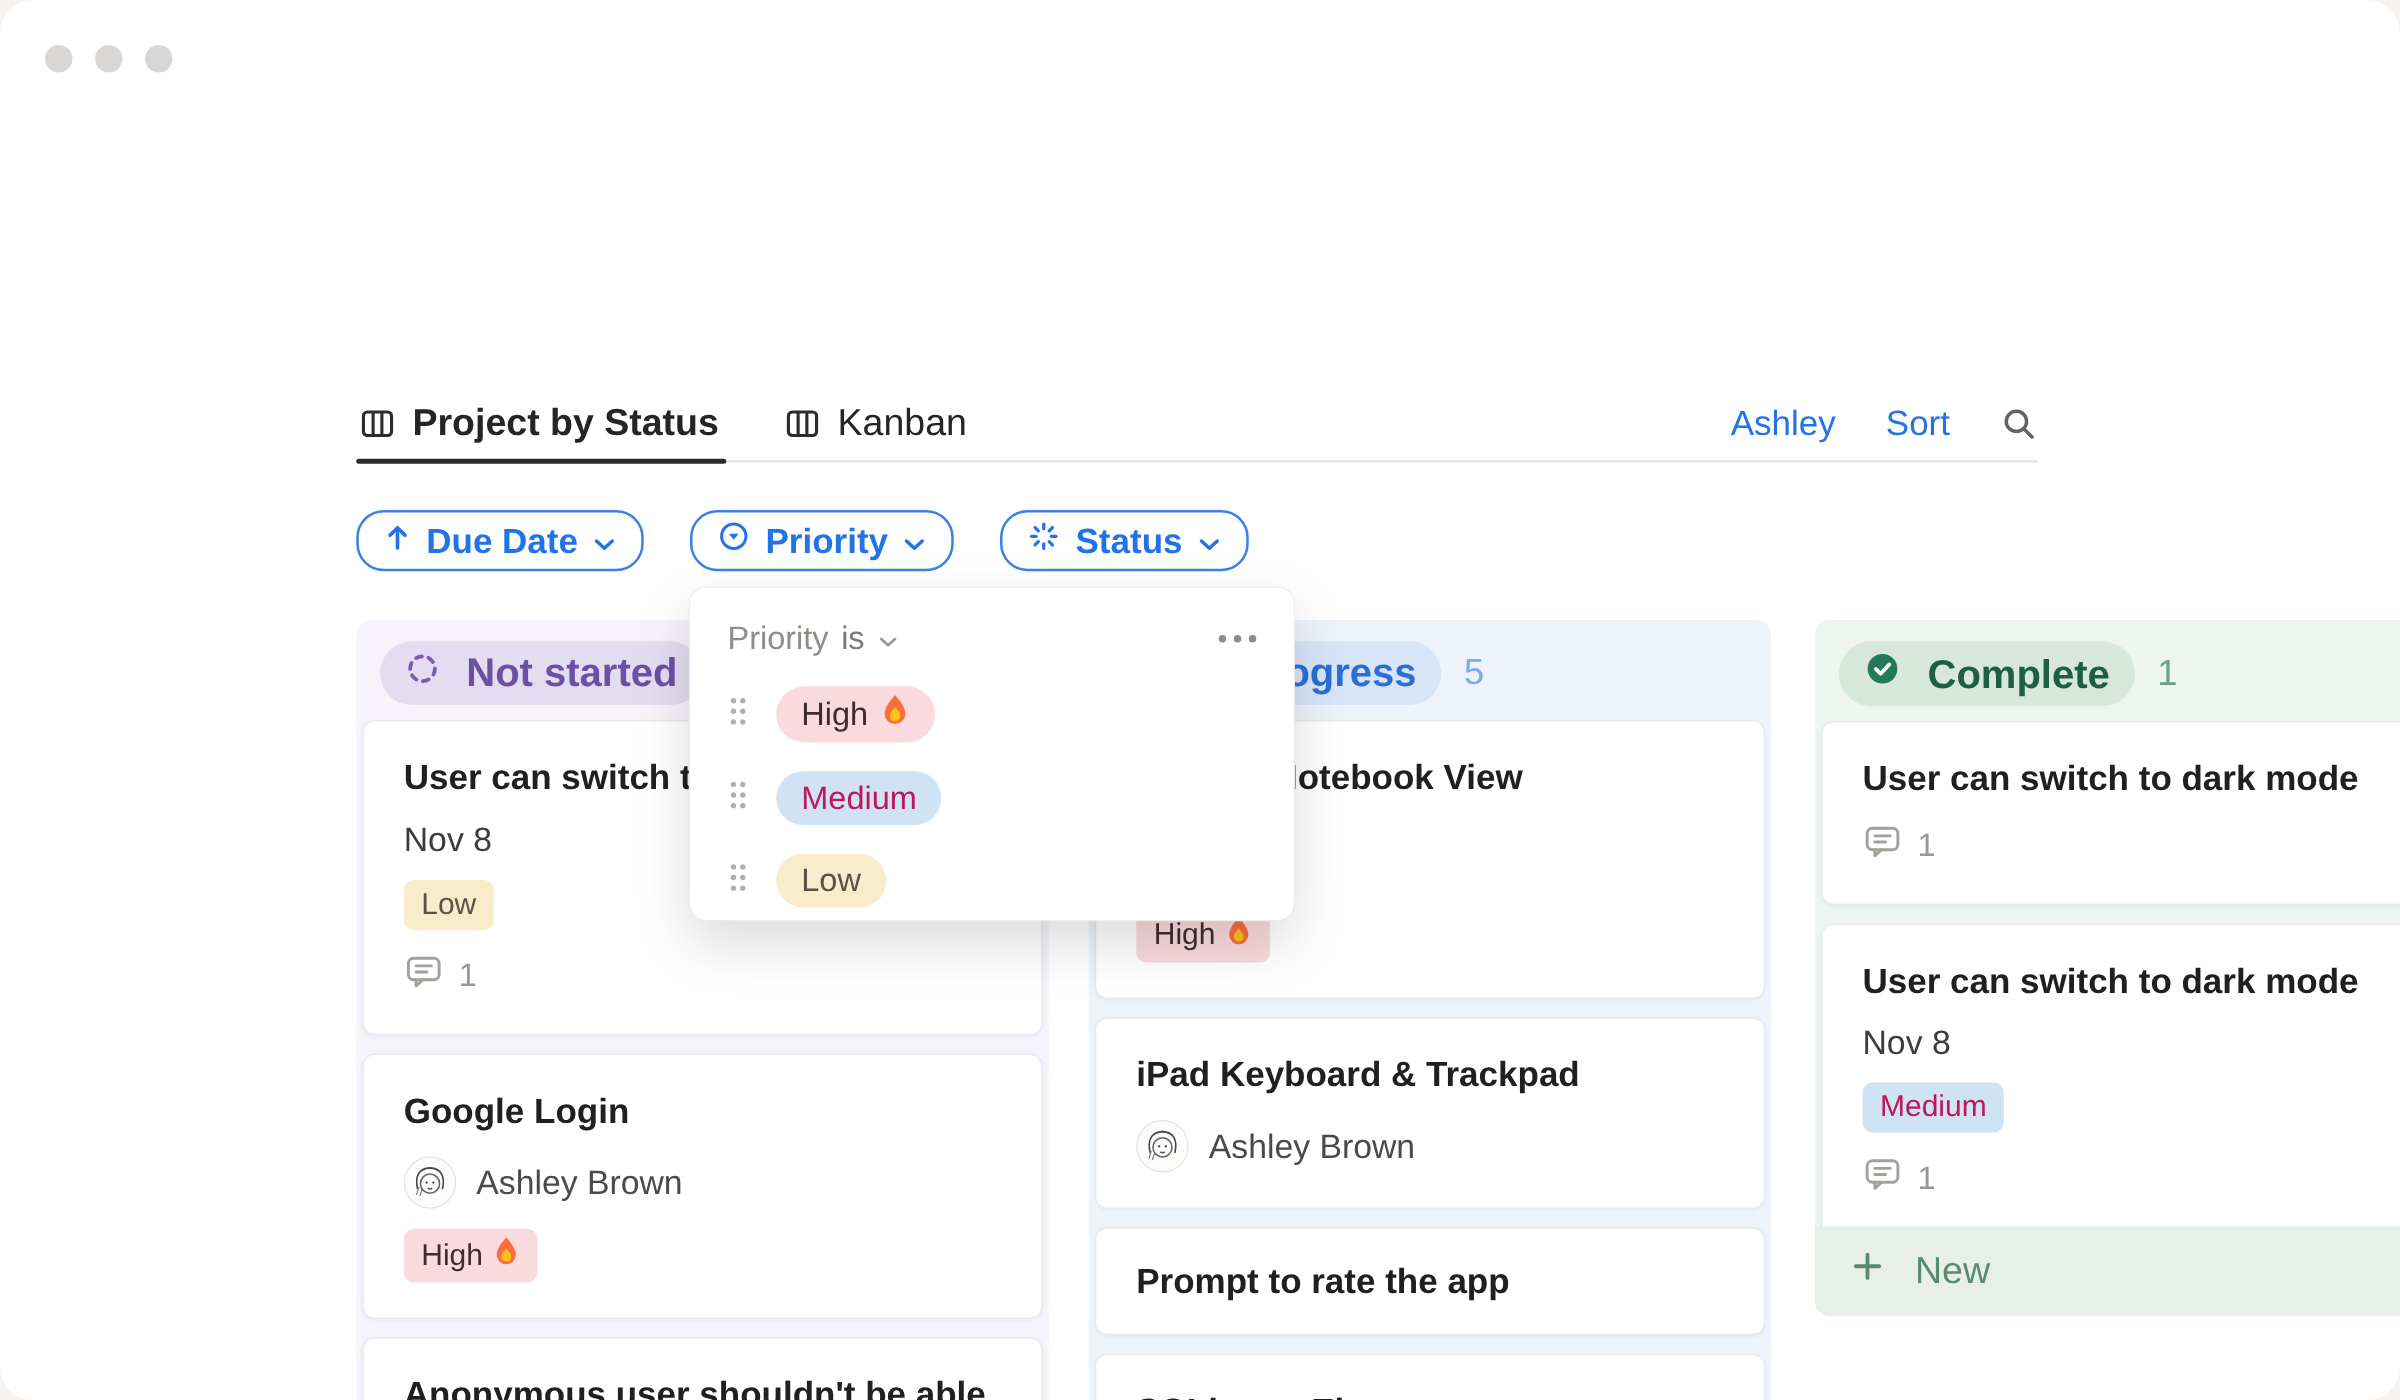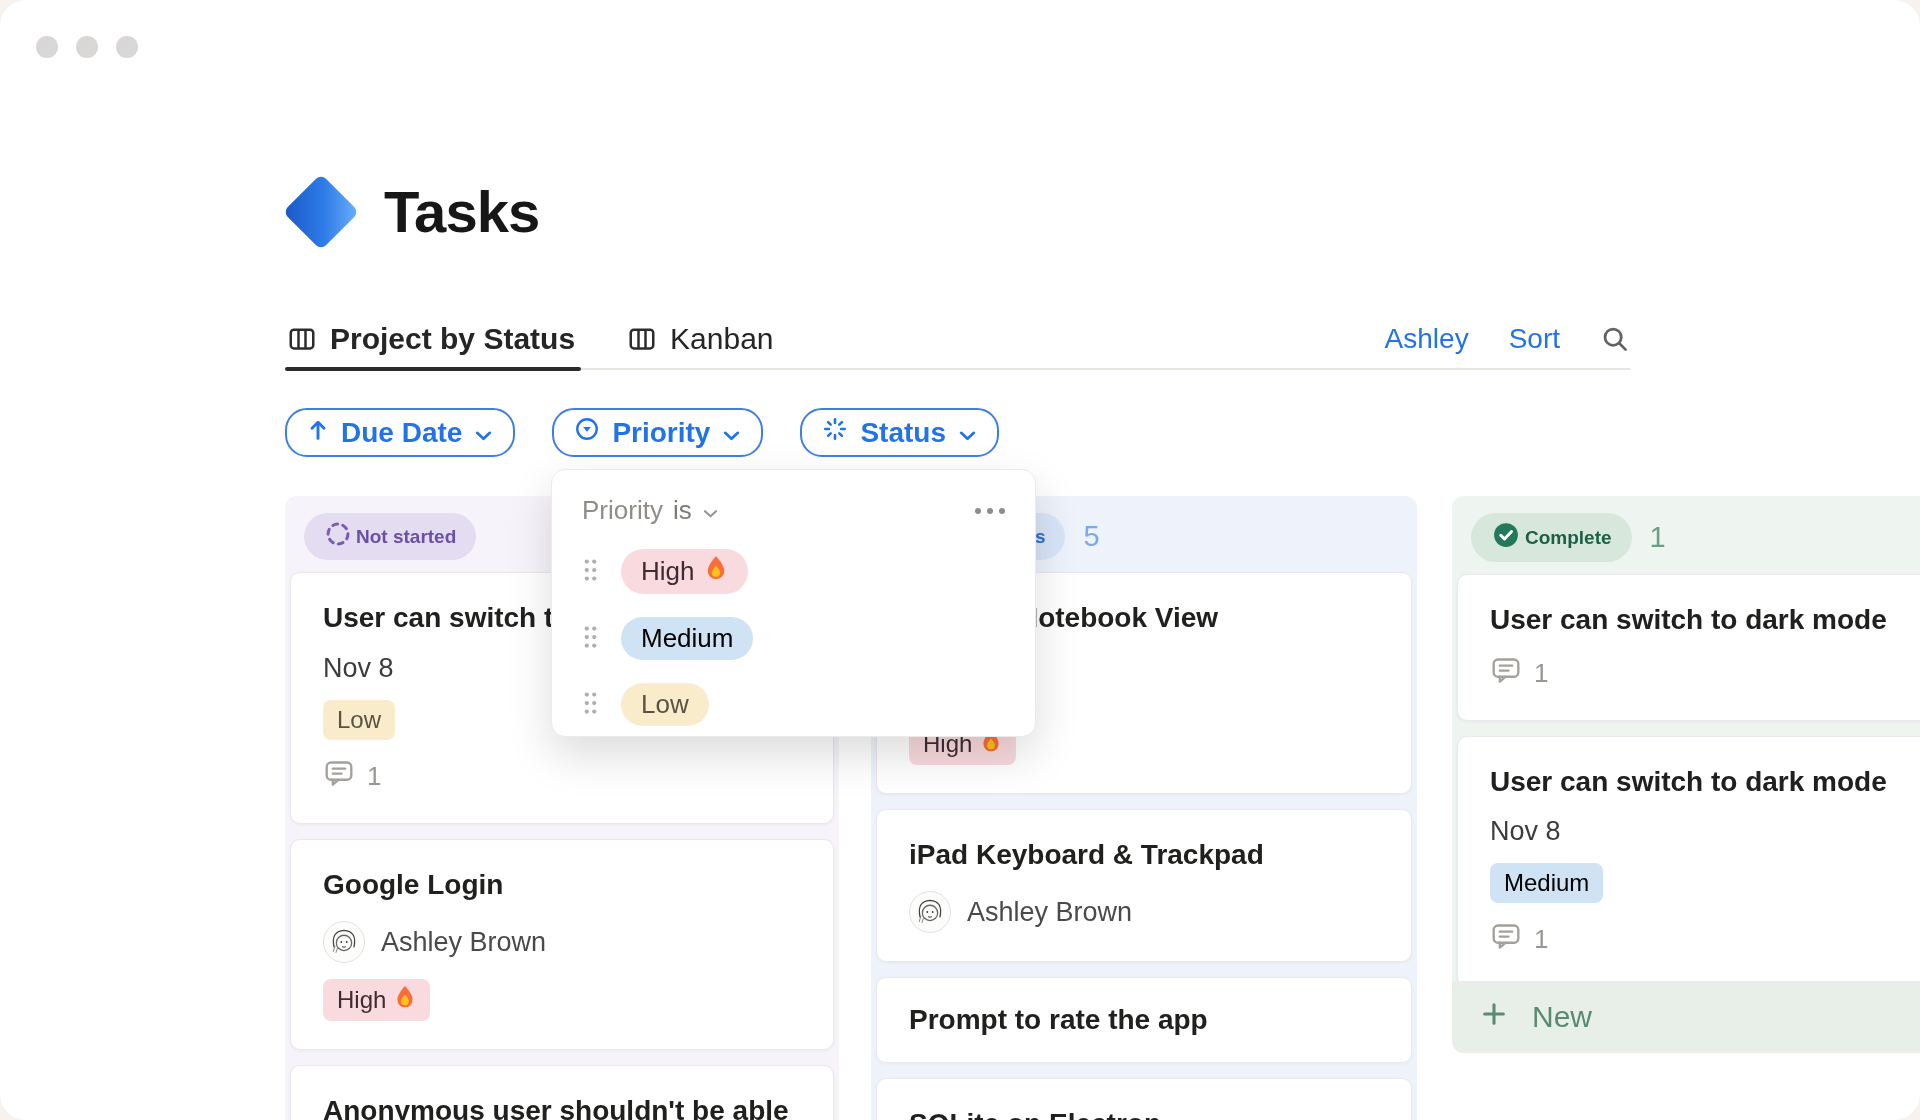--- a/index.html
+++ b/index.html
@@ -33,38 +33,38 @@
   .chips { position:absolute; left:285px; top:408px; display:flex; gap:37px; }
   .chip { height:49px; border:2px solid #3c80e6; border-radius:22px; display:flex; align-items:center;
           gap:12px; padding:0 20px; color:#2273e8; font-size:28px; font-weight:600; background:#fff; }
 
   
   .col { position:absolute; top:496px; border-radius:12px; }
   .col-notstarted { left:285px; width:554px; height:650px; background:#f6f4fa; border-radius:12px 12px 0 0; }
   .col-inprogress { left:871px; width:546px; height:650px; background:#eef3fb; border-radius:12px 12px 0 0; }
   .col-complete   { left:1452px; width:560px; height:557px; background:#eef5f0; }
   .col-header { padding:17px 14px 12px 19px; display:flex; align-items:center; gap:18px; }
-  .status-pill { display:inline-flex; align-items:center; gap:4px; border-radius:999px;
-                 padding:7px 20px; font-size:19px; font-weight:600; }
+  .status-pill { display:inline-flex; align-items:center; gap:21px; border-radius:999px;
+                 padding:7px 20px; font-size:32px; font-weight:600; }
   .sp-purple { background:#e4dcf1; color:#6c4fa6; }
   .sp-blue   { background:#d8e5f8; color:#2b6fd4; }
   .sp-green  { background:#d7e7dc; color:#1c5f47; }
   .col-count { font-size:29px; font-weight:500; }
   .cnt-blue { color:#7aa9ec; } .cnt-green { color:#6ba084; }
 
   .cards { padding:0 5px; display:flex; flex-direction:column; gap:15px; }
   .card { background:#fff; border:1px solid #e9e8ee; border-radius:10px;
           box-shadow:0 1px 3px rgba(30,30,60,.05); padding:28px 32px; }
   .card-title { font-size:28px; font-weight:600; color:#20201e; line-height:1.2; white-space:nowrap; }
   .card-date { font-size:27px; color:#3c3c3c; margin-top:18px; }
   .pill { display:inline-flex; align-items:center; gap:8px; font-size:24px; font-weight:500;
           border-radius:8px; padding:6px 14px; margin-top:16px; }
   .pill-yellow { background:#f9eccb; color:#5a5244; }
   .pill-pink   { background:#f9dade; color:#3f2b34; }
-  .pill-blue   { background:#cfe3f4; color:#000000; }
+  .pill-blue   { background:#cfe3f4; color:#be185d; }
   .comments { display:flex; align-items:center; gap:12px; margin-top:18px; color:#9b9792; font-size:26px; }
   .assignee { display:flex; align-items:center; gap:16px; margin-top:20px; color:#4a4a48; font-size:27px; }
   .avatar { width:42px; height:42px; border-radius:50%; background:#fcfcfb; border:1px solid #e4e2df;
             display:flex; align-items:center; justify-content:center; overflow:hidden; }
   .clip-card { height:130px; overflow:hidden; }
   .spacer { height:72px; }
 
   .new-row { position:absolute; left:0; right:0; bottom:0; height:72px; background:#e7efe8;
              border-radius:0 0 12px 12px; display:flex; align-items:center; gap:24px;
              padding:0 28px; color:#598b70; font-size:30px; cursor:pointer; }
@@ -84,24 +84,20 @@
 <body>
 
 <div class="window">
 
   <div class="traffic">
     <i></i>
     <i></i>
     <i></i>
   </div>
 
-  <div class="title-row">
-    <span class="diamond"></span>
-    <h1>Tasks</h1>
-  </div>
 
   <div class="tabbar">
     <div class="tab active">
       <span>
         <svg width="30" height="30" viewBox="0 0 24 24" fill="none" stroke="#2c2c2c" stroke-width="2">
           <rect x="3" y="4.5" width="18" height="15" rx="2.5"></rect>
             <line x1="9.2" y1="4.5" x2="9.2" y2="19.5"></line>
             <line x1="14.8" y1="4.5" x2="14.8" y2="19.5"></line>
         </svg>
       </span>

